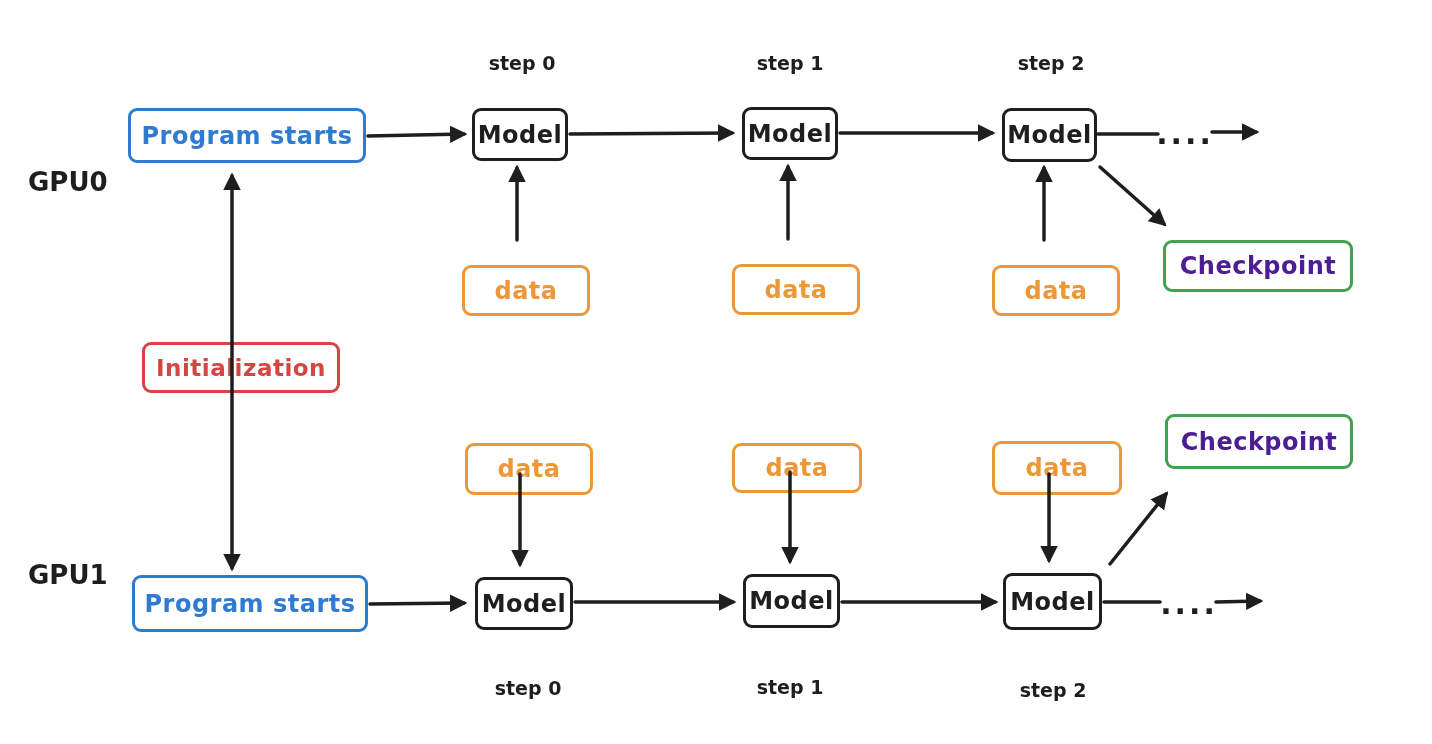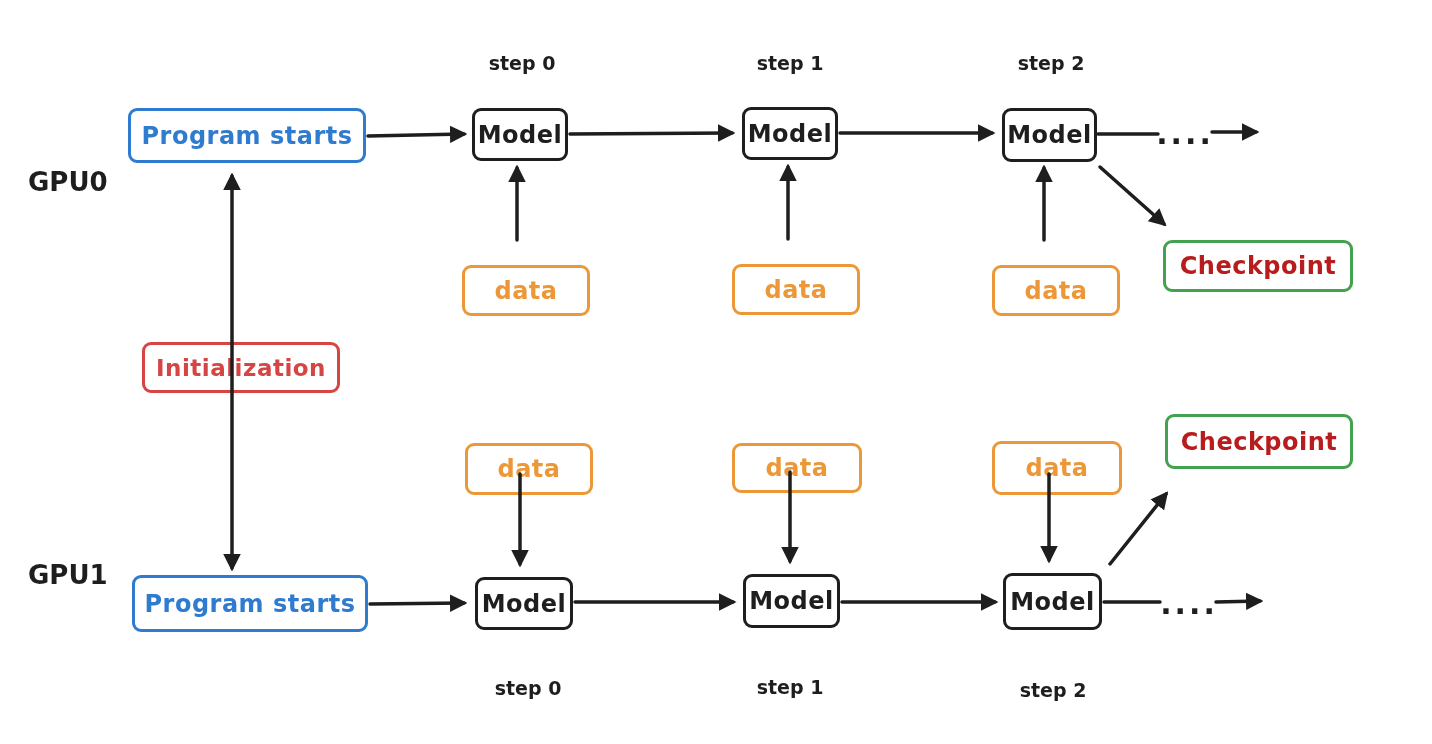--- a/index.html
+++ b/index.html
@@ -30,21 +30,21 @@
     border: 3px solid #1e1e1e;
     border-radius: 9px;
     background: #ffffff;
     font-weight: bold;
     font-size: 24px;
     letter-spacing: 0.5px;
     white-space: nowrap;
   }
   .box.blue   { border-color: #2f7bd0; color: #2f7bd0; }
   .box.orange { border-color: #ec9838; color: #ec9838; margin-top: 23px; }
-  .box.green  { border-color: #42a24f; color: #b91c1c; }
+  .box.green  { border-color: #42a24f; color: #4c1d95; }
   .box.red    { border-color: #d64444; color: #d64444; font-size: 23px; }
   .box.black  { border-color: #1e1e1e; color: #1e1e1e; }
 
   .lbl {
     position: absolute;
     display: flex;
     align-items: center;
     font-weight: bold;
     font-size: 26px;
     color: #1e1e1e;

